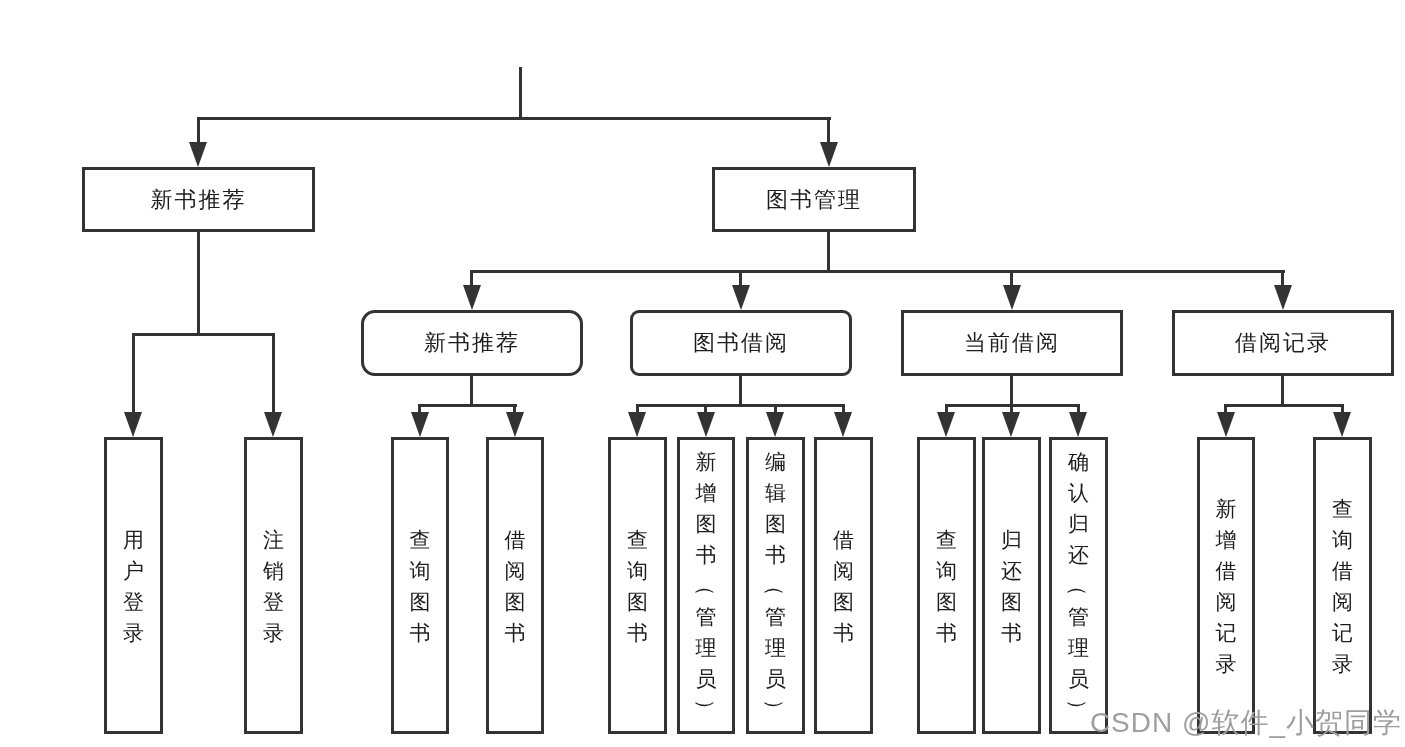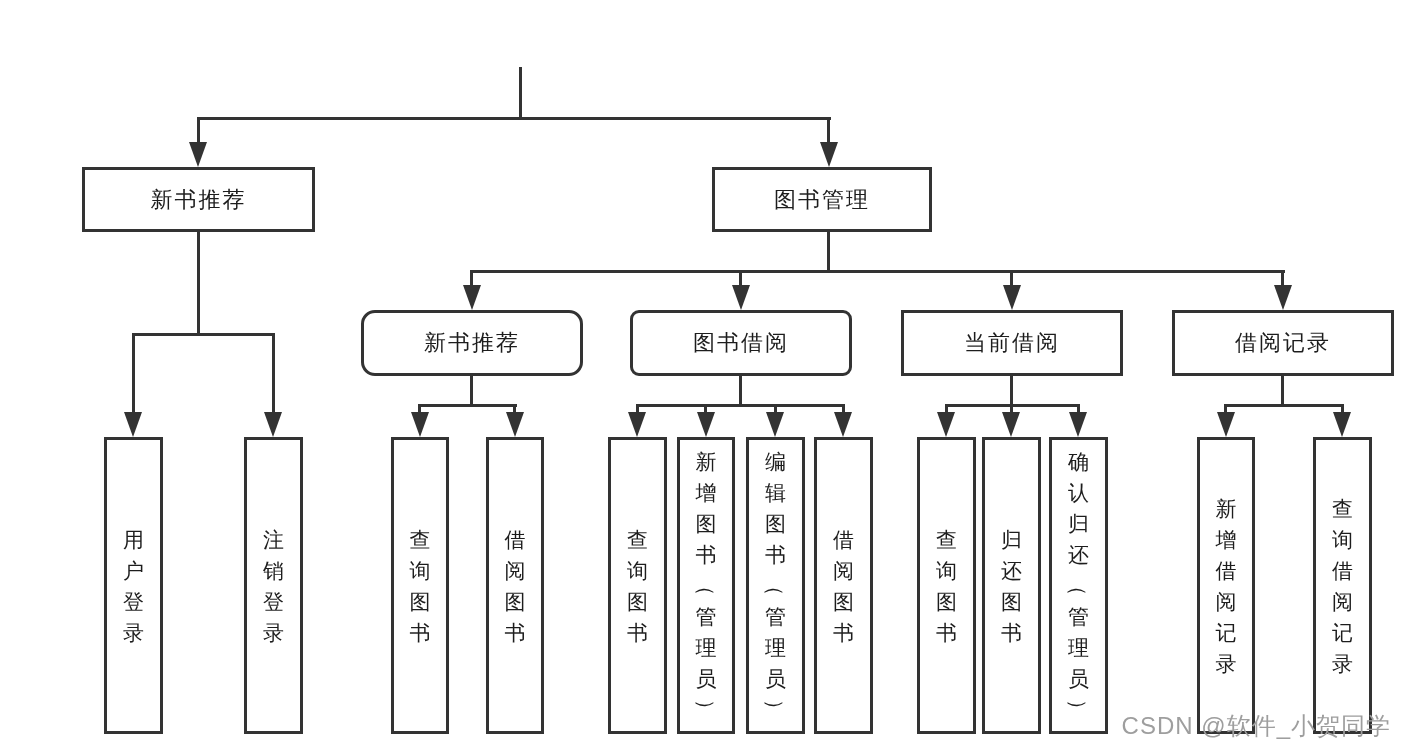--- a/index.html
+++ b/index.html
@@ -34,33 +34,33 @@
   
   .ln{position:absolute;background:var(--line,#333);}
   
   .arw{
     position:absolute;width:0;height:0;
     border-left:9px solid transparent;
     border-right:9px solid transparent;
     border-top:25px solid var(--line,#333);
   }
   .watermark{
-    position:absolute;right:14px;bottom:5px;
-    font-size:24px;letter-spacing:1px;
+    position:absolute;right:3px;bottom:5px;
+    font-size:28px;letter-spacing:1px;
     color:var(--wm,#9e9e9e);white-space:nowrap;
   }
 </style>
 </head>
 <body style="--line: #333333; --fill: #ffffff; --text: #1d1d1d; --wm: #9e9e9e; background: rgb(255, 255, 255);">
 
 <div class="stage">
 
 
   <div class="node" style="left:82px;top:167px;width:233px;height:65px;">新书推荐</div>
-  <div class="node" style="left:712px;top:167px;width:220px;height:65px;">图书管理</div>
+  <div class="node" style="left:712px;top:167px;width:204px;height:65px;">图书管理</div>
 
   <div class="node" style="left:361px;top:310px;width:222px;height:66px;border-radius:14px;">新书推荐</div>
   <div class="node" style="left:630px;top:310px;width:222px;height:66px;border-radius:9px;">图书借阅</div>
   <div class="node" style="left:901px;top:310px;width:222px;height:66px;">当前借阅</div>
   <div class="node" style="left:1172px;top:310px;width:222px;height:66px;">借阅记录</div>
 
   <div class="vbox" style="left:104px;">
       <span class="vch">用</span>
       <span class="vch">户</span>
       <span class="vch">登</span>

